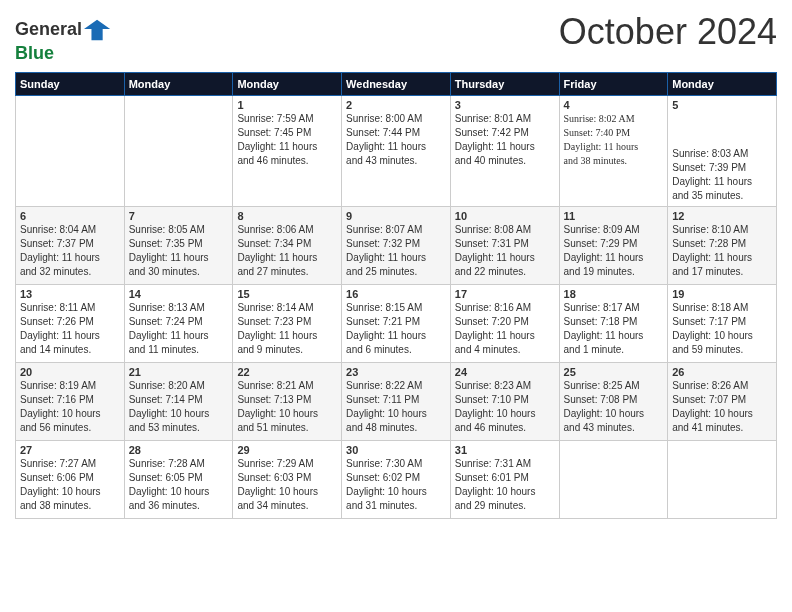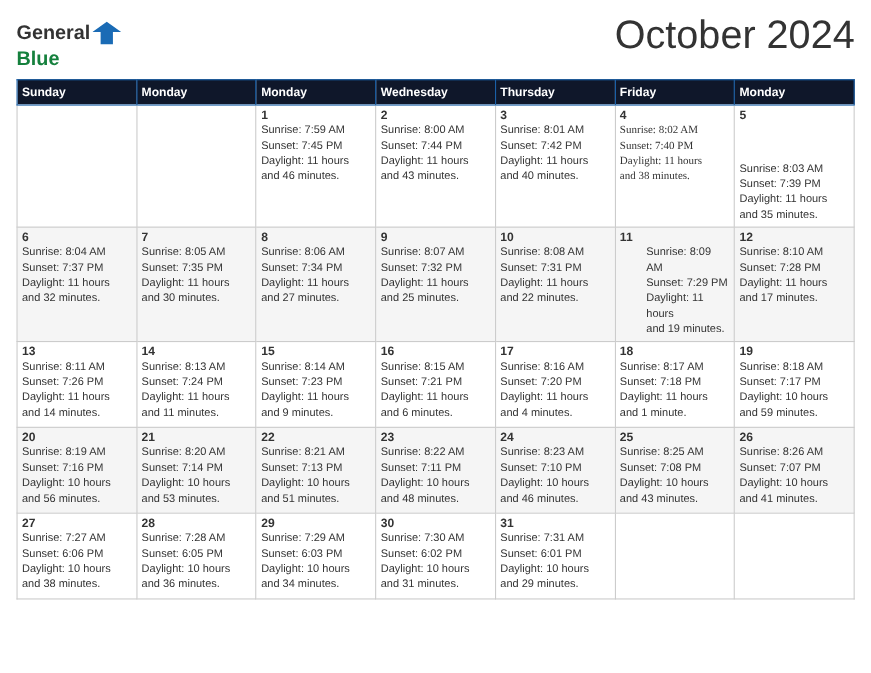--- a/index.html
+++ b/index.html
@@ -191,21 +191,21 @@
           </td>
           <td>
             <span class="day-num">10</span>
             <div class="day-info" style="white-space: pre-line;">Sunrise: 8:08 AM
 Sunset: 7:31 PM
 Daylight: 11 hours
 and 22 minutes.</div>
           </td>
           <td>
             <span class="day-num">11</span>
-            <div class="day-info" style="white-space: pre-line; margin-left: 24px;">Sunrise: 8:09 AM
+            <div class="day-info" style="white-space: pre-line;">Sunrise: 8:09 AM
 Sunset: 7:29 PM
 Daylight: 11 hours
 and 19 minutes.</div>
           </td>
           <td>
             <span class="day-num">12</span>
             <div class="day-info" style="white-space: pre-line;">Sunrise: 8:10 AM
 Sunset: 7:28 PM
 Daylight: 11 hours
 and 17 minutes.</div>

